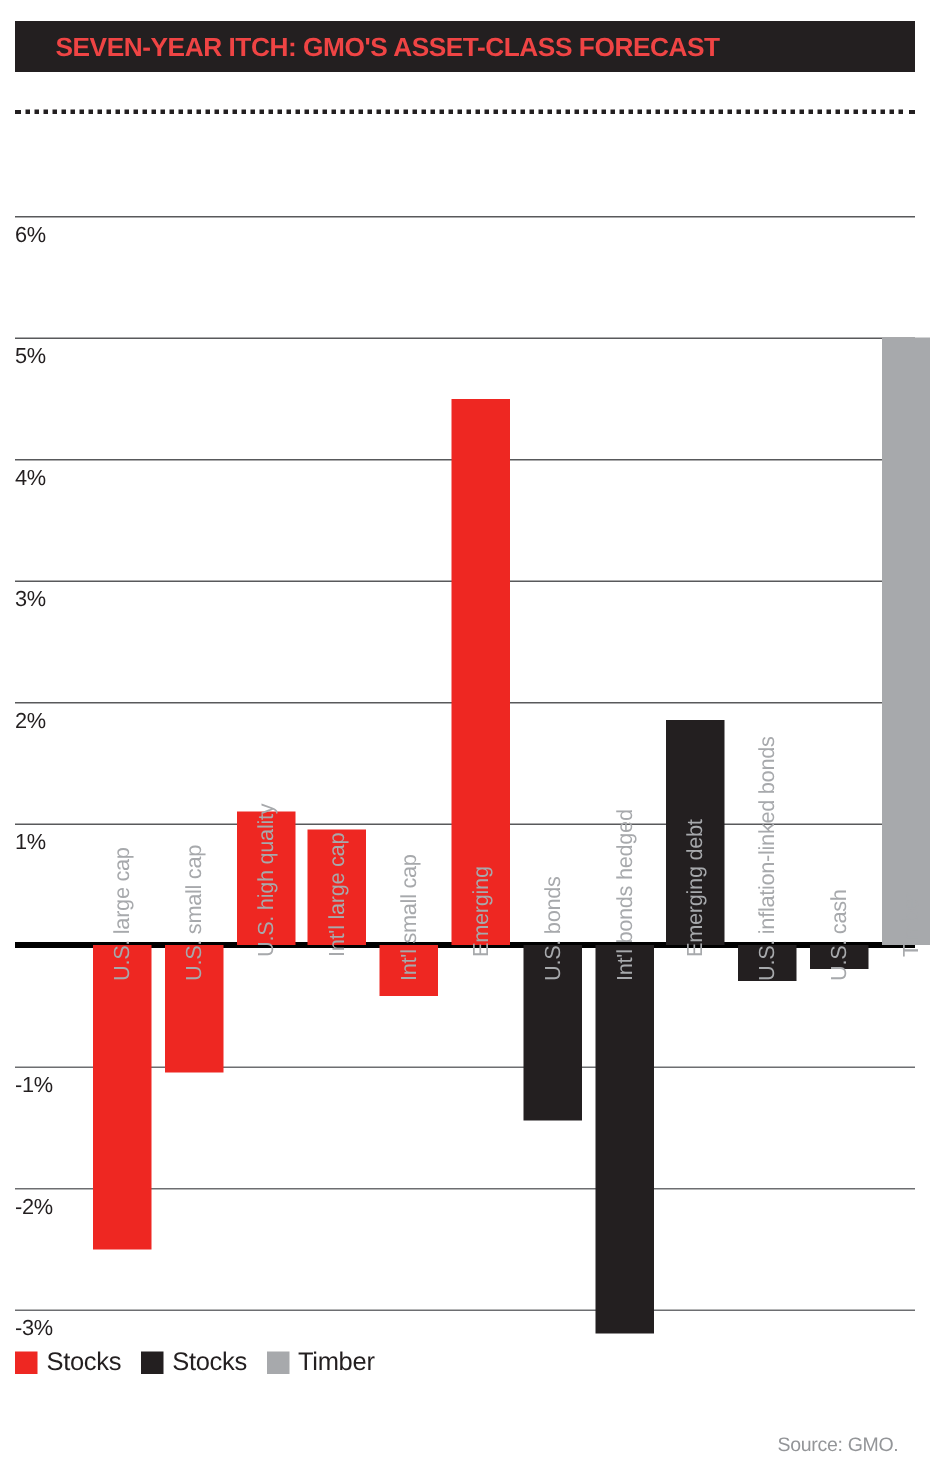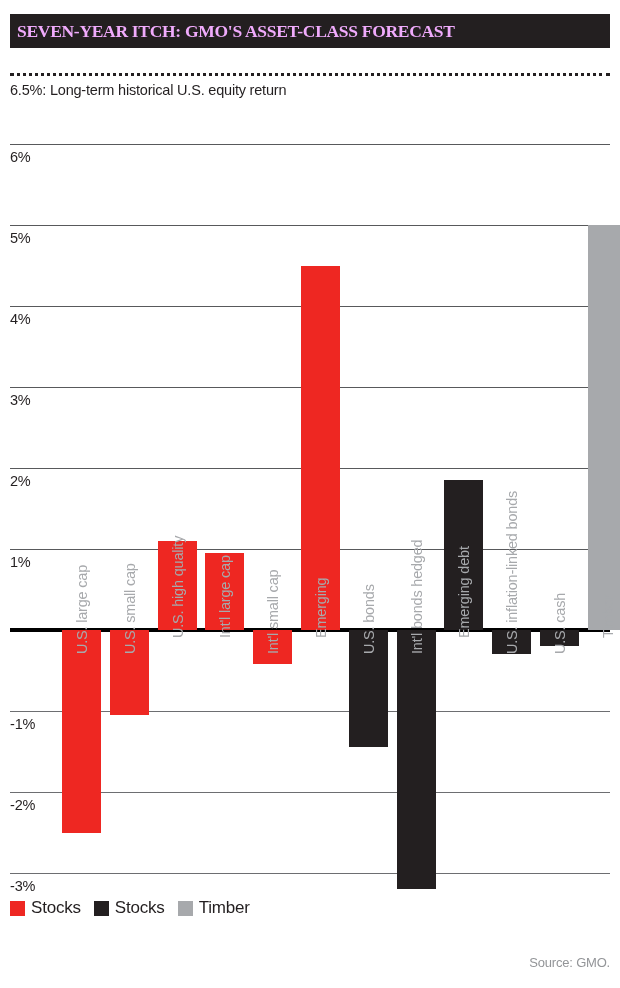--- a/index.html
+++ b/index.html
@@ -26,27 +26,26 @@
     position: absolute;
     left: 10px;
     top: 14px;
     width: 600px;
     height: 34px;
     background: #231f20;
     display: flex;
     align-items: center;
   }
   .title-text {
-    color: #f0abfc;
+    color: #ef4444;
     font-size: 17.5px;
     font-weight: bold;
     letter-spacing: -0.3px;
-    padding-left: 7px;
+    padding-left: 27px;
     white-space: nowrap;
-    font-family: Liberation Serif, serif;
   }
 
   
   .annot-line {
     position: absolute;
     left: 10px;
     top: 73px;
     width: 600px;
     height: 0;
     border-top: 3px dotted #231f20;
@@ -127,38 +126,37 @@
     height: 15px;
     margin-right: 6px;
   }
   .legend-text {
     font-size: 17px;
     color: #231f20;
     letter-spacing: -0.2px;
   }
   .source {
     position: absolute;
-    right: 10px;
+    right: 21px;
     top: 955px;
     font-size: 13px;
     color: #939598;
     letter-spacing: -0.2px;
   }
 </style>
 </head>
 <body>
 
 <div class="page">
 
   <div class="title-bar">
     <div class="title-text">SEVEN-YEAR ITCH: GMO'S ASSET-CLASS FORECAST</div>
   </div>
 
   <div class="annot-line"></div>
-  <div class="annot-label">6.5%: Long-term historical U.S. equity return</div>
 
   <div class="plot" id="plot">
       <div class="gridline" style="top: 144px;"></div>
       <div class="ytick" style="top: 149px;">6%</div>
       <div class="gridline" style="top: 225px;"></div>
       <div class="ytick" style="top: 230px;">5%</div>
       <div class="gridline" style="top: 306px;"></div>
       <div class="ytick" style="top: 311px;">4%</div>
       <div class="gridline" style="top: 387px;"></div>
       <div class="ytick" style="top: 392px;">3%</div>

